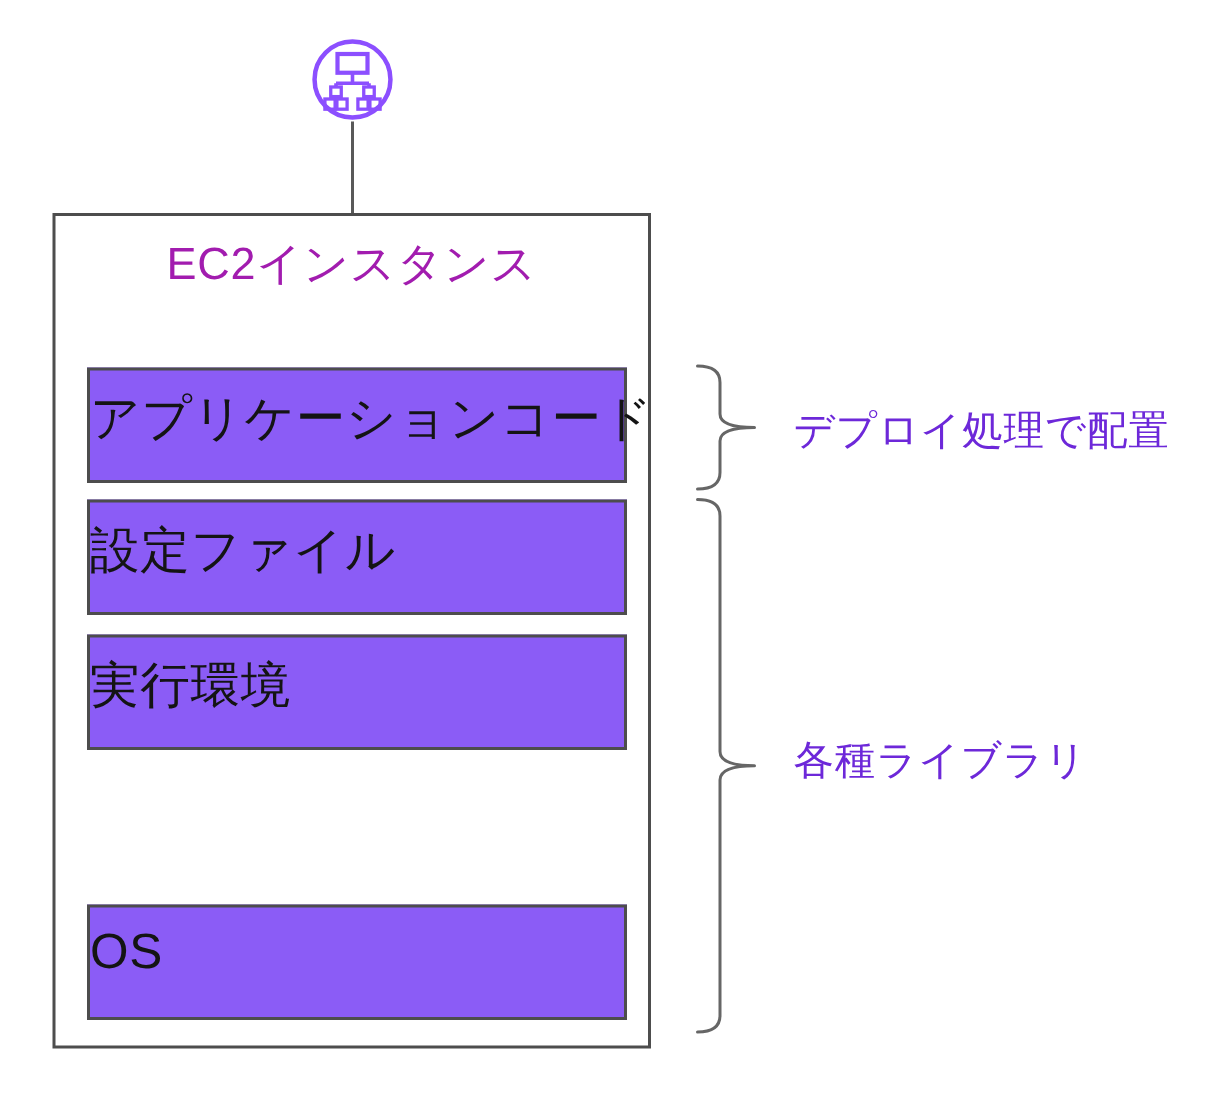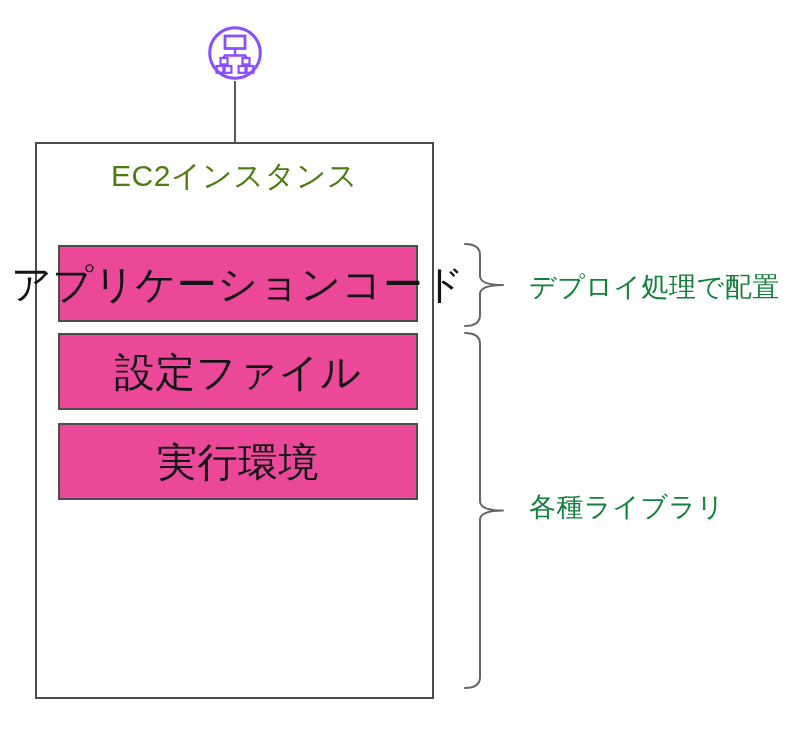--- a/index.html
+++ b/index.html
@@ -7,37 +7,37 @@
     position:relative;width:803px;height:734px;background:#ffffff;overflow:hidden;
     font-family:"Liberation Sans","DejaVu Sans",sans-serif;
   }
   .icon-svg{position:absolute;left:207px;top:25px;width:56px;height:56px;}
   .connector{position:absolute;left:234px;top:81px;width:2px;height:61px;background:#595959;}
   .outer-box{
     position:absolute;left:35px;top:142px;width:399px;height:557px;
     border:2px solid #4d4d4d;box-sizing:border-box;background:#ffffff;
   }
   .outer-title{
-    padding-top:12px;text-align:center;font-size:30px;color:#4d7c0f;
+    padding-top:12px;text-align:center;font-size:30px;color:#a21caf;
     letter-spacing:0.5px;white-space:nowrap;
   }
   .layer{
     position:absolute;left:21px;width:360px;height:77px;
-    border:2px solid #4d4d4d;box-sizing:border-box;background:#ec4899;
-    display:flex;justify-content:center;align-items:flex-start;
-    padding-top:10px;font-size:40px;color:#141414;letter-spacing:0.5px;white-space:nowrap;
+    border:2px solid #4d4d4d;box-sizing:border-box;background:#8b5cf6;
+    display:flex;align-items:flex-start;
+    padding-top:10px;font-size:33px;color:#141414;letter-spacing:0.5px;white-space:nowrap;
   }
   .layer-1{top:101px}.layer-2{top:189px}.layer-3{top:279px}.layer-4{top:369px}.layer-5{top:459px}
   .brace{position:absolute;overflow:visible;}
   .brace path{fill:none;stroke:#666666;stroke-width:2;stroke-linecap:round;stroke-linejoin:round;}
   .brace-1{left:460px;top:240px;width:50px;height:92px;}
   .brace-2{left:460px;top:329px;width:50px;height:364px;}
   .annotation{
     position:absolute;left:529px;height:34px;line-height:34px;
-    font-size:27px;color:#15803d;white-space:nowrap;letter-spacing:0.5px;
+    font-size:27px;color:#6d28d9;white-space:nowrap;letter-spacing:0.5px;
   }
   .annotation-1{top:270px}
   .annotation-2{top:490px}
   .ic{fill:none;stroke:#8C4FFF;}
 </style>
 </head>
 <body>
 
 <div class="canvas">
 
@@ -62,20 +62,23 @@
 
     <div class="layer layer-1">
       <span>アプリケーションコード</span>
     </div>
     <div class="layer layer-3">
       <span>実行環境</span>
     </div>
     <div class="layer layer-2">
       <span>設定ファイル</span>
     </div>
+    <div class="layer layer-5">
+      <span>OS</span>
+    </div>
   </div>
 
   <svg class="brace brace-1" viewBox="0 0 50 92" aria-hidden="true">
     <path d="M5 4 Q20 4 20 15 L20 36 Q20 45 43 45 Q20 45 20 54 L20 75 Q20 86 5 86"></path>
   </svg>
 
   <svg class="brace brace-2" viewBox="0 0 50 364" aria-hidden="true">
     <path d="M5 4 Q20 4 20 15 L20 172 Q20 181.5 43 181.5 Q20 181.5 20 191 L20 348 Q20 359 5 359"></path>
   </svg>
 

